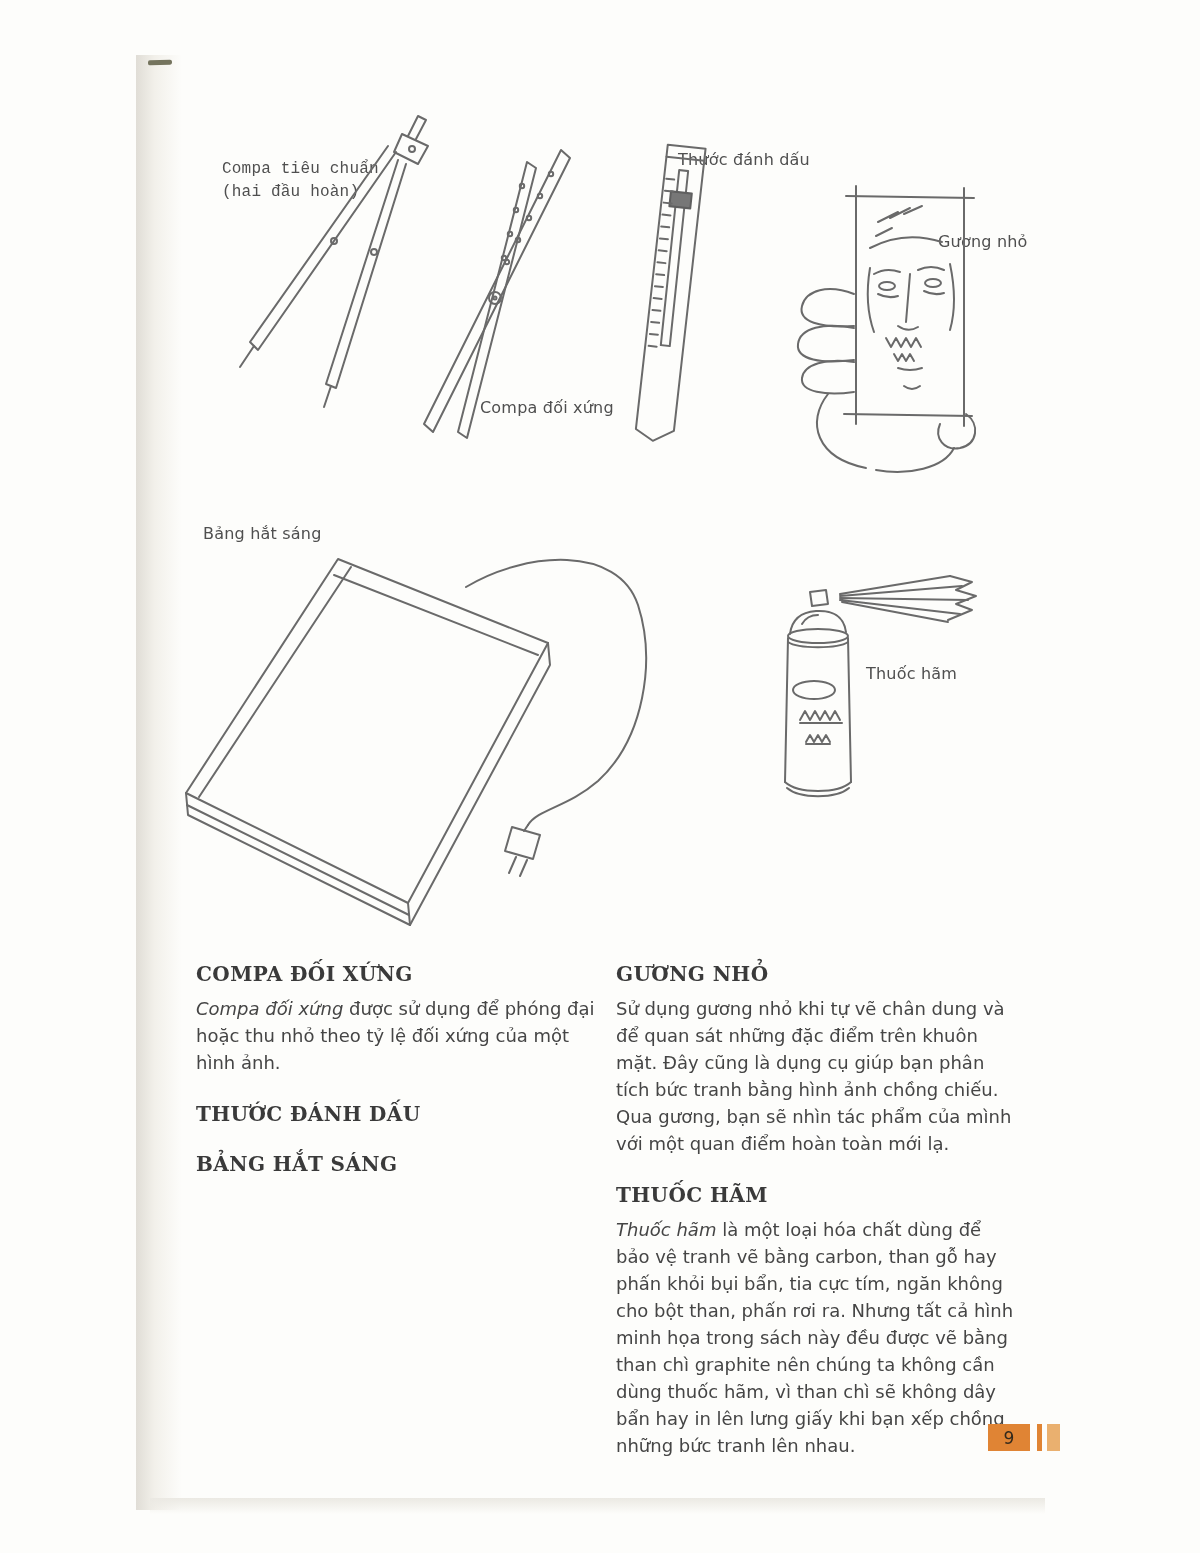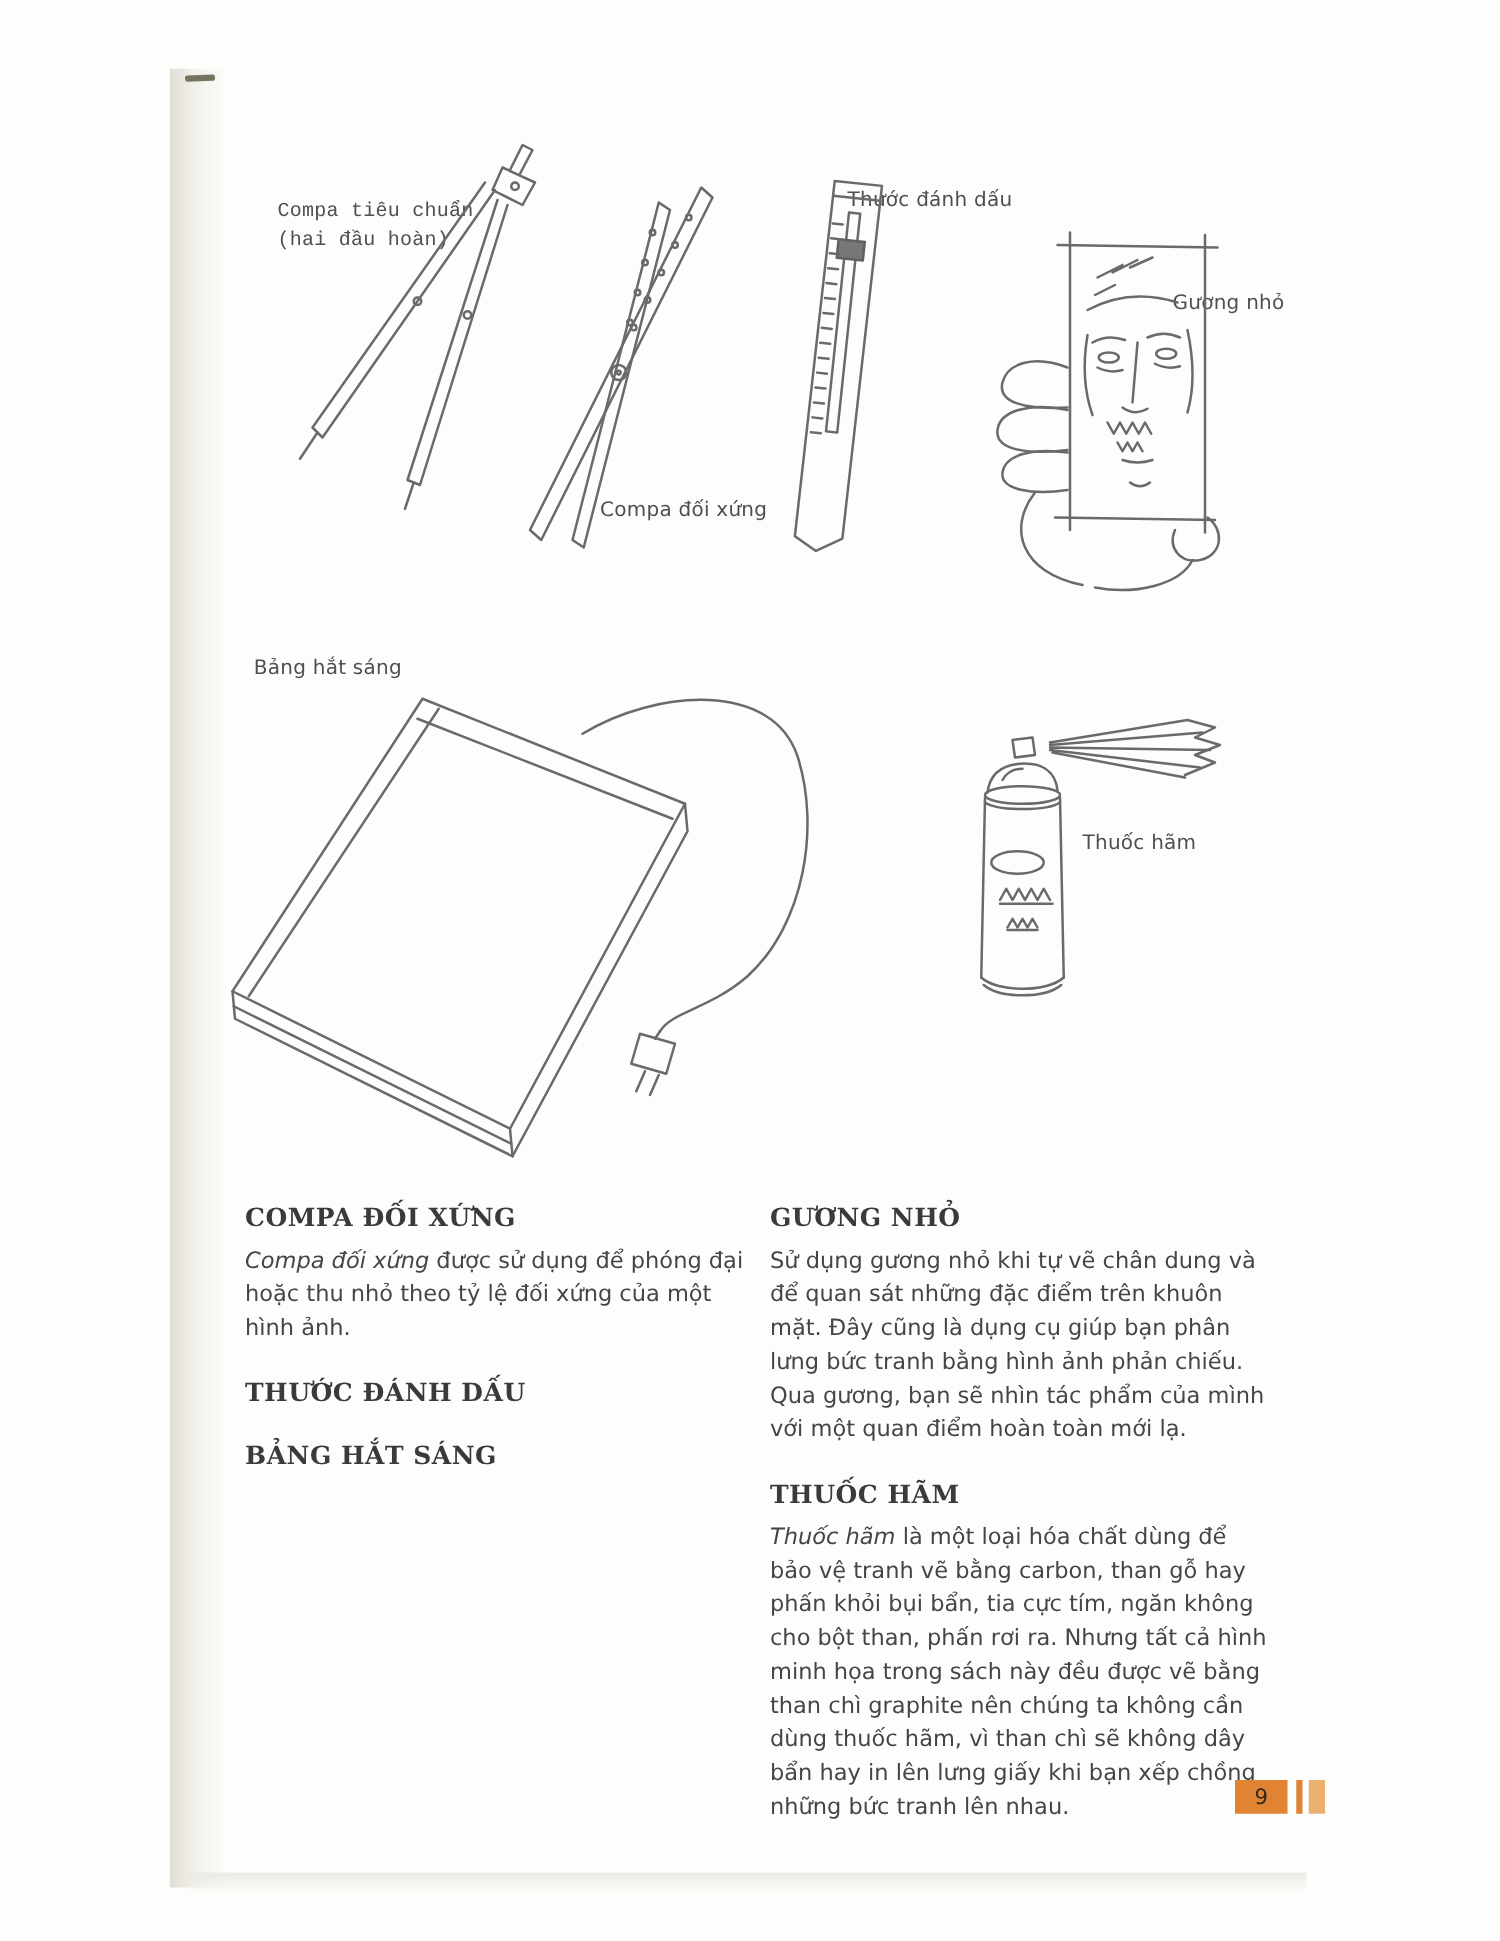--- a/index.html
+++ b/index.html
@@ -203,21 +203,21 @@
       <h3>THƯỚC ĐÁNH DẤU</h3>
     </section>
     <section>
       <h3>BẢNG HẮT SÁNG</h3>
     </section>
   </div>
 
   <div class="col col-right">
     <section>
       <h3>GƯƠNG NHỎ</h3>
-      <p><span class="lead"></span><span>Sử dụng gương nhỏ khi tự vẽ chân dung và để quan sát những đặc điểm trên khuôn mặt. Đây cũng là dụng cụ giúp bạn phân lưng bức tranh bằng hình ảnh phản chiếu. Qua gương, bạn sẽ nhìn tác phẩm của mình với một quan điểm hoàn toàn mới lạ.</span></p>
+      <p><span class="lead"></span><span>Sử dụng gương nhỏ khi tự vẽ chân dung và để quan sát những đặc điểm trên khuôn mặt. Đây cũng là dụng cụ giúp bạn phân tích bức tranh bằng hình ảnh chồng chiếu. Qua gương, bạn sẽ nhìn tác phẩm của mình với một quan điểm hoàn toàn mới lạ.</span></p>
     </section>
     <section>
       <h3>THUỐC HÃM</h3>
       <p><span class="lead">Thuốc hãm</span><span> là một loại hóa chất dùng để bảo vệ tranh vẽ bằng carbon, than gỗ hay phấn khỏi bụi bẩn, tia cực tím, ngăn không cho bột than, phấn rơi ra. Nhưng tất cả hình minh họa trong sách này đều được vẽ bằng than chì graphite nên chúng ta không cần dùng thuốc hãm, vì than chì sẽ không dây bẩn hay in lên lưng giấy khi bạn xếp chồng những bức tranh lên nhau.</span></p>
     </section>
   </div>
 
   <div class="page-tab">
     <span>9</span>
   </div>

